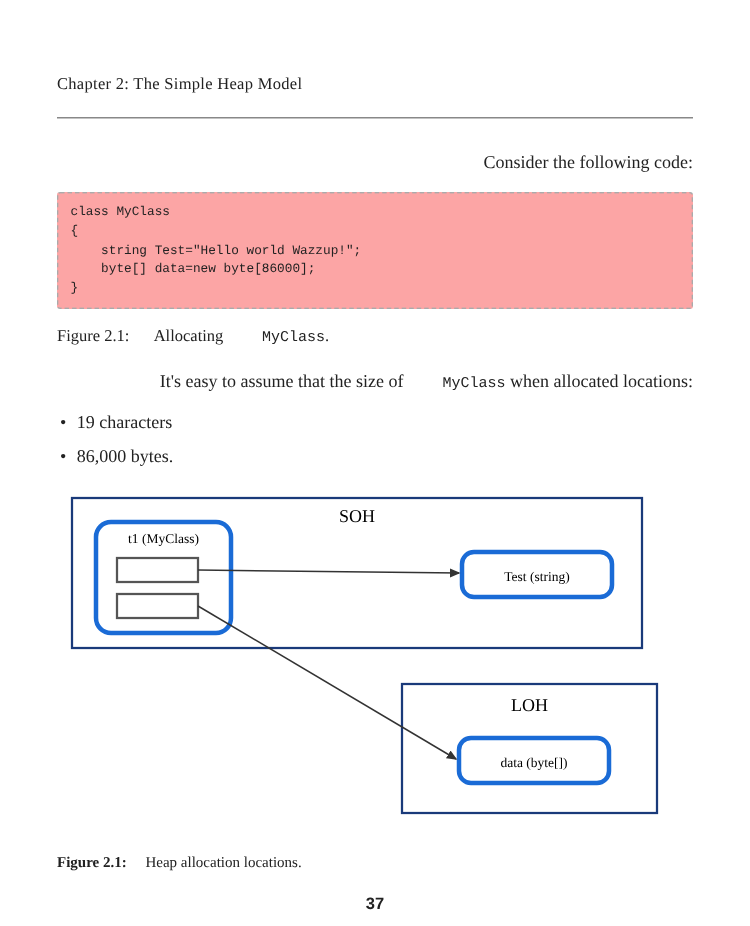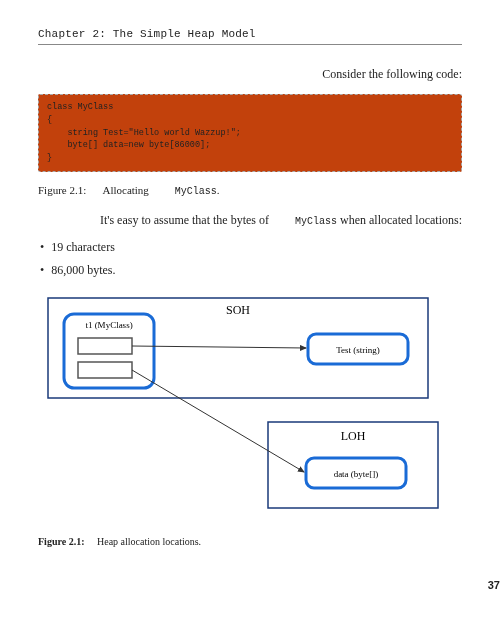--- a/index.html
+++ b/index.html
@@ -6,35 +6,36 @@
     body {
       width: 500px;
       height: 617px;
       background: #fff;
       font-family: Georgia, 'Times New Roman', serif;
       color: #222;
       padding: 28px 38px 20px 38px;
       position: relative;
     }
     .chapter-header {
-      font-family: Liberation Mono, monospace;
+      font-family: Liberation Serif, serif;
       font-size: 11px;
       font-weight: 400;
       letter-spacing: 0.2px;
-      padding-bottom: 4px;
+      padding-bottom: 16px;
       border-bottom: 1px solid #888;
       margin-bottom: 22px;
+      margin-top: 22px;
     }
     .para {
       font-size: 12px;
       margin-bottom: 12px;
       text-align: right;
     }
     .code-block {
-      background: #c2410c;
+      background: #fca5a5;
       border: 1px dashed #aaa;
       border-radius: 2px;
       padding: 6px 8px;
       font-family: 'Courier New', monospace;
       font-size: 8.5px;
       line-height: 1.5;
       margin-bottom: 12px;
       white-space: pre;
     }
     .listing-caption {
@@ -51,23 +52,23 @@
     .li-row::before { content: "• "; margin-right: 4px; }
     .diagram-wrap { margin-top: 14px; }
     svg { display: block; }
     .figure-caption {
       font-size: 10px;
       margin-top: 14px;
     }
     .figure-caption .lbl { font-weight: bold; margin-right: 10px; text-align: center; }
     .page-num {
       position: absolute;
-      bottom: 26px;
+      bottom: 8px;
       left: 0; right: 0;
-      text-align: right;
+      text-align: center;
       font-family: Arial, sans-serif;
       font-size: 11px;
       font-weight: bold;
     }
   </style>
 </head>
 <body>
 
 <div class="chapter-header">Chapter 2: The Simple Heap Model</div>
 
@@ -78,21 +79,21 @@
     string Test="Hello world Wazzup!";
     byte[] data=new byte[86000];
 }</div>
 
 <p class="listing-caption">
   <span class="lbl">Figure 2.1:</span>
   <span>Allocating </span><span class="mono">MyClass</span><span>.</span>
 </p>
 
 <p class="para">
-  <span>It's easy to assume that the bytes of </span><span class="mono">MyClass</span><span> when allocated locations:</span>
+  <span>It's easy to assume that the size of </span><span class="mono">MyClass</span><span> when allocated locations:</span>
 </p>
 
 <div class="li-row">19 characters</div>
 <div class="li-row">86,000 bytes.</div>
 
 <div class="diagram-wrap">
   <svg width="420" height="230" viewBox="0 0 420 230">
 
     <defs>
       <marker id="arrow" markerWidth="8" markerHeight="8" refX="6" refY="3" orient="auto">

